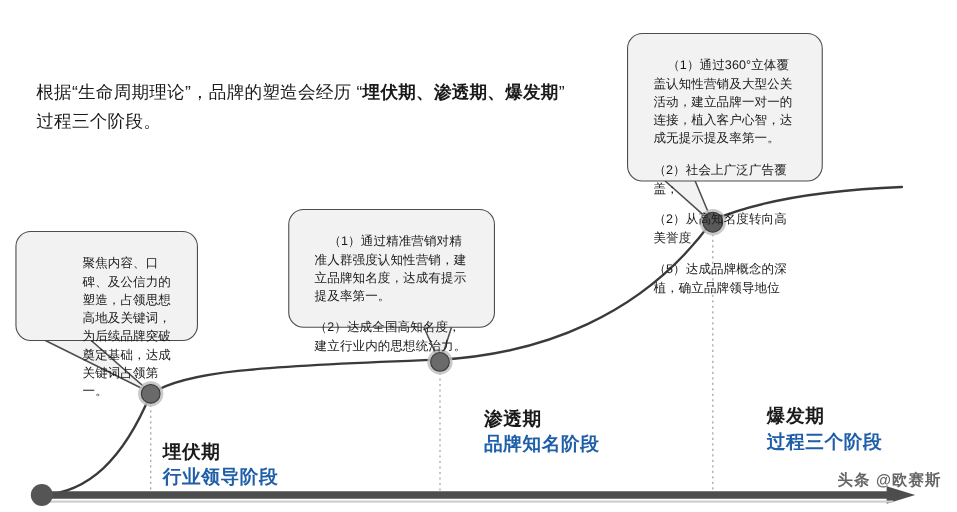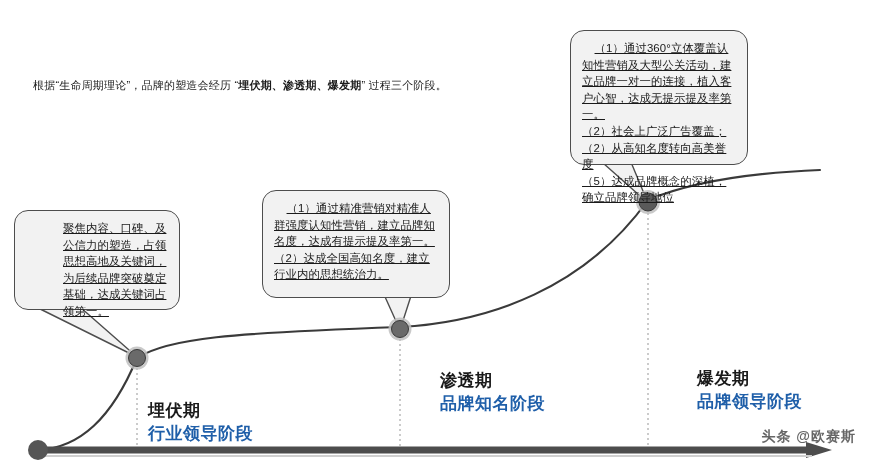--- a/index.html
+++ b/index.html
@@ -15,21 +15,21 @@
     overflow: hidden;
     font-family: "Liberation Sans", "DejaVu Sans", sans-serif;
   }
 
   
   #intro {
     position: absolute;
     left: 33px;
     top: 72px;
     width: 500px;
-    font-size: 11px;
+    font-size: 16px;
     line-height: 26px;
     color: #1a1a1a;
     letter-spacing: .2px;
   }
   #intro .strong {
     font-weight: bold;
   }
 
   
   #art {
@@ -50,21 +50,21 @@
     font-size: 11.4px;
     line-height: 16.6px;
     letter-spacing: .1px;
     padding: 9px 10px 9px 11px;
     z-index: 6;
   }
   #callout-left  { left: 14px;  top: 210px; width: 166px; height: 100px; padding-left: 48px; }
   #callout-mid   { left: 262px; top: 190px; width: 188px; height: 108px; }
   #callout-right { left: 570px; top: 30px;  width: 178px; height: 135px; }
 
-  .callout p { margin: 0; text-decoration: underline; }
+  .callout p { margin: 12px; }
   .callout p.ind { text-indent: 1.1em; }
 
   
   .stage-label {
     position: absolute;
     z-index: 5;
     white-space: nowrap;
   }
   .stage-label .name {
     font-size: 17px;
@@ -154,18 +154,18 @@
   <div class="stage-label" id="stage-1">
     <div class="name">埋伏期</div>
     <div class="sub">行业领导阶段</div>
   </div>
   <div class="stage-label" id="stage-2">
     <div class="name">渗透期</div>
     <div class="sub">品牌知名阶段</div>
   </div>
   <div class="stage-label" id="stage-3">
     <div class="name">爆发期</div>
-    <div class="sub">品牌领导阶段</div>
+    <div class="sub">过程三个阶段</div>
   </div>
 
   <div id="watermark">头条 @欧赛斯</div>
 
 </div>
 
 </body></html>

